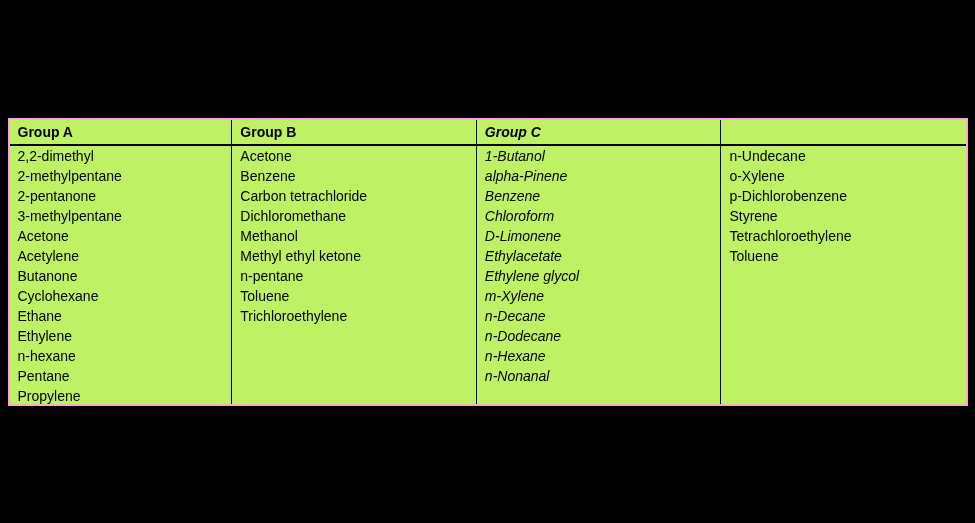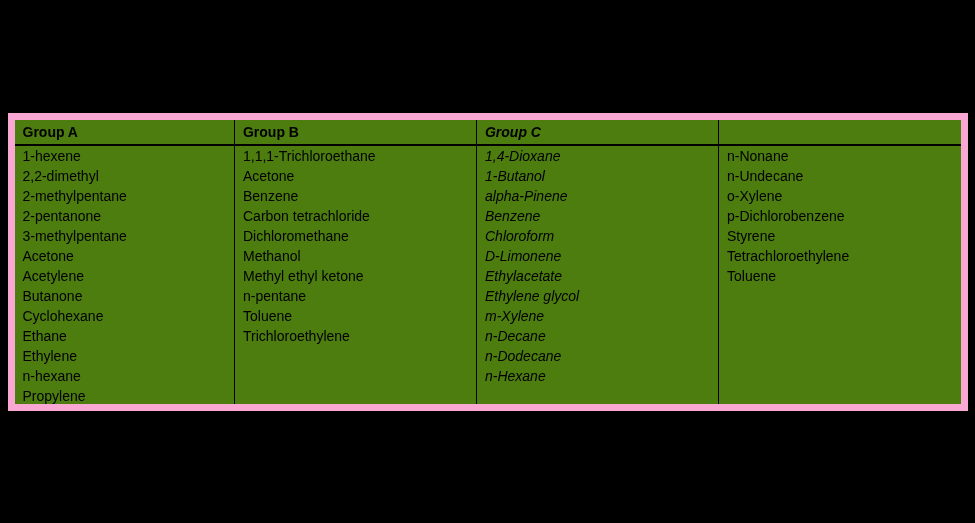--- a/index.html
+++ b/index.html
@@ -6,22 +6,22 @@
     body {
       background: #000;
       display: flex;
       align-items: center;
       justify-content: center;
       width: 975px;
       min-height: 523px;
       font-family: Arial, sans-serif;
     }
     .table-wrapper {
-      background: #4d7c0f;
-      border: 7px solid #f9a8d4;
+      background: #bef264;
+      border: 2px solid #f9a8d4;
       width: 960px;
     }
     table {
       width: 100%;
       border-collapse: collapse;
       font-size: 14px;
     }
     th {
       font-weight: bold;
       padding: 4px 8px;
@@ -50,26 +50,20 @@
   <table>
     <thead>
       <tr>
         <th class="col-a">Group A</th>
         <th class="col-b">Group B</th>
         <th class="col-c1">Group C</th>
         <th class="col-c2"></th>
       </tr>
     </thead>
     <tbody id="table-body">
-    <tr>
-          <td class="col-a">1-hexene</td>
-          <td class="col-b">1,1,1-Trichloroethane</td>
-          <td class="col-c1">1,4-Dioxane</td>
-          <td class="col-c2">n-Nonane</td>
-        </tr>
         <tr>
           <td class="col-a">2,2-dimethyl</td>
           <td class="col-b">Acetone</td>
           <td class="col-c1">1-Butanol</td>
           <td class="col-c2">n-Undecane</td>
         </tr>
         <tr>
           <td class="col-a">2-methylpentane</td>
           <td class="col-b">Benzene</td>
           <td class="col-c1">alpha-Pinene</td>
@@ -123,20 +117,26 @@
           <td class="col-c1">n-Dodecane</td>
           <td class="col-c2"></td>
         </tr>
         <tr>
           <td class="col-a">n-hexane</td>
           <td class="col-b"></td>
           <td class="col-c1">n-Hexane</td>
           <td class="col-c2"></td>
         </tr>
         <tr>
+          <td class="col-a">Pentane</td>
+          <td class="col-b"></td>
+          <td class="col-c1">n-Nonanal</td>
+          <td class="col-c2"></td>
+        </tr>
+        <tr>
           <td class="col-a">Propylene</td>
           <td class="col-b"></td>
           <td class="col-c1"></td>
           <td class="col-c2"></td>
         </tr>
       </tbody>
   </table>
 </div>
 
 </body></html>

